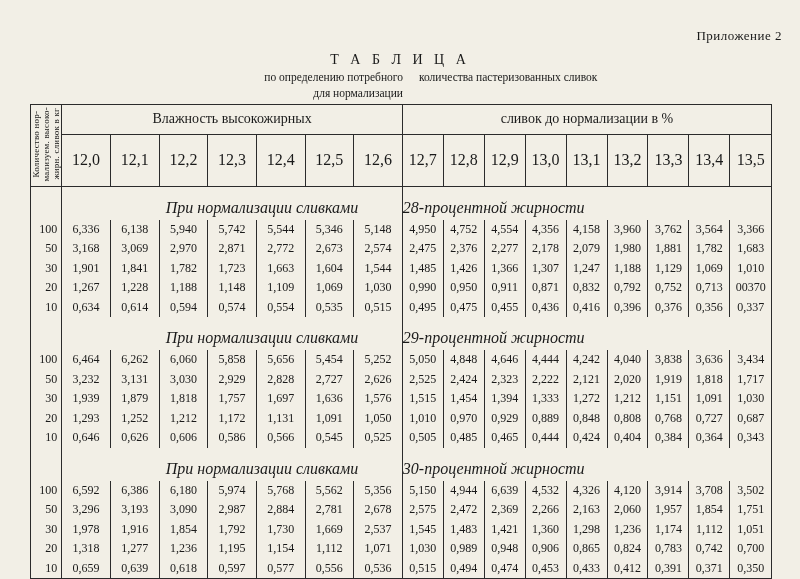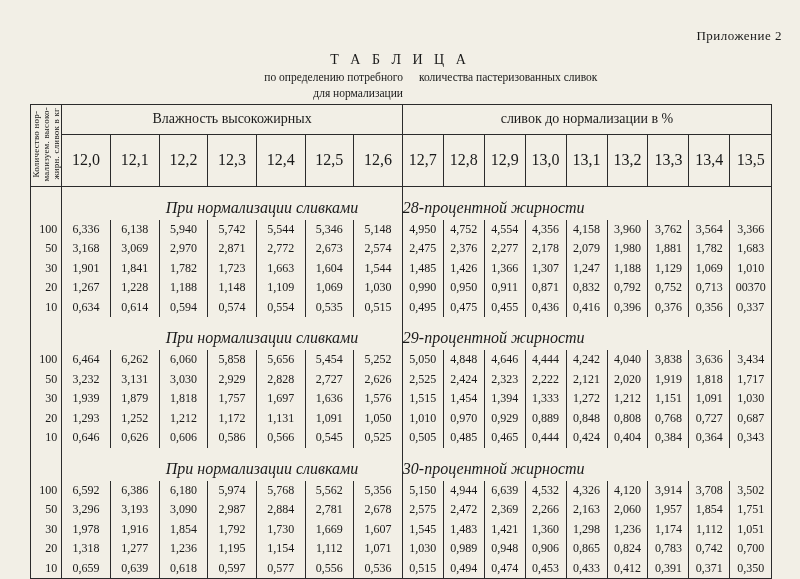--- a/index.html
+++ b/index.html
@@ -458,21 +458,21 @@
         <td class="edge-r">1,751</td>
       </tr>
       <tr class="data">
         <td class="rowlabel">30</td>
         <td>1,978</td>
         <td>1,916</td>
         <td>1,854</td>
         <td>1,792</td>
         <td>1,730</td>
         <td>1,669</td>
-        <td>1,607</td>
+        <td>2,537</td>
         <td>1,545</td>
         <td>1,483</td>
         <td>1,421</td>
         <td>1,360</td>
         <td>1,298</td>
         <td>1,236</td>
         <td>1,174</td>
         <td>1,112</td>
         <td class="edge-r">1,051</td>
       </tr>

